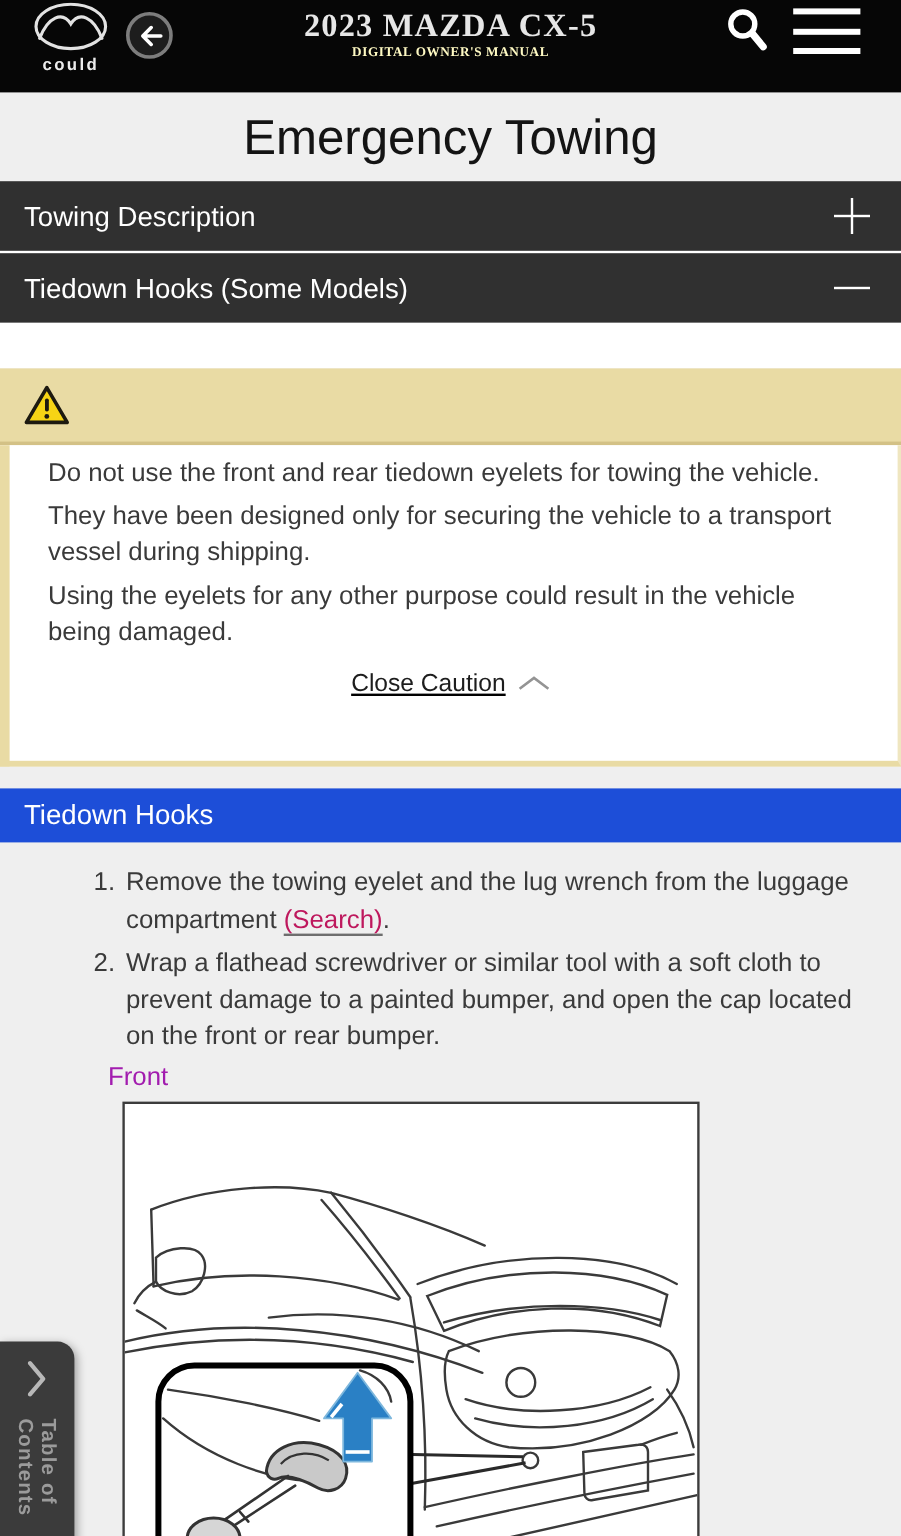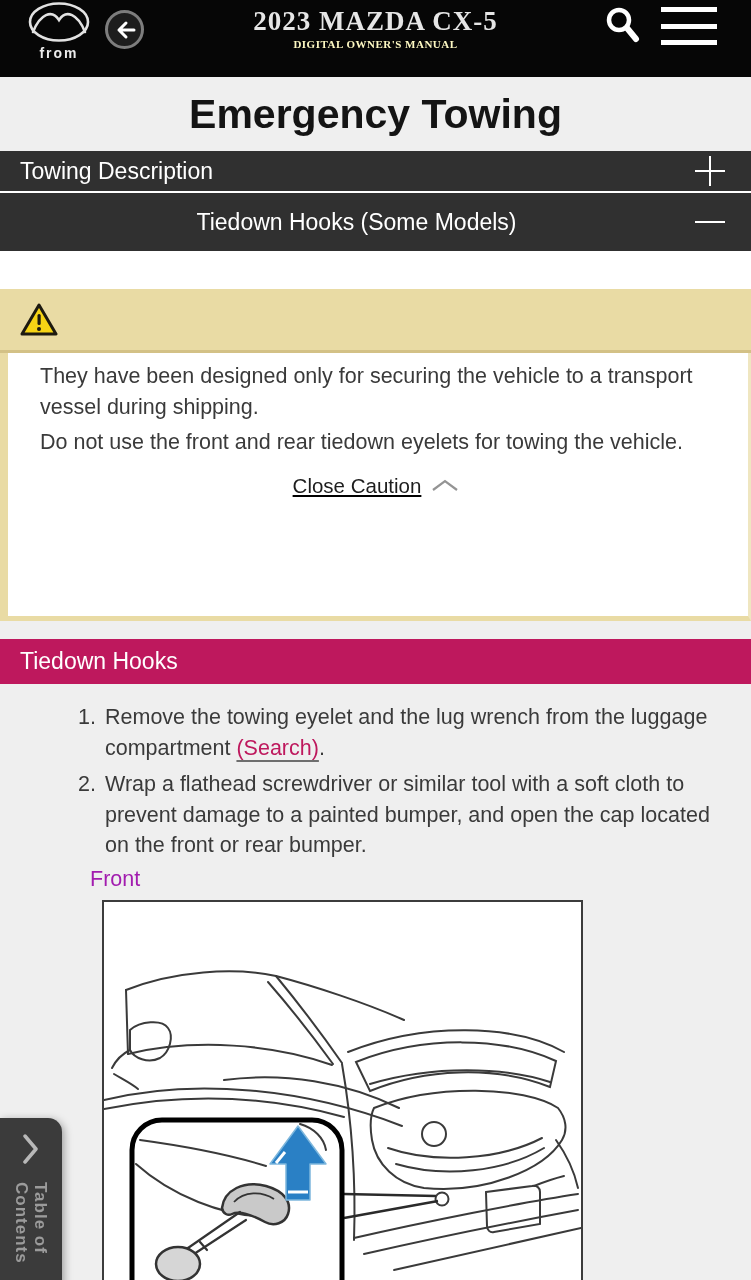--- a/index.html
+++ b/index.html
@@ -19,49 +19,49 @@
             font-family:"Liberation Serif", serif; }
   .titles .t1 { font-size:27px; font-weight:bold; letter-spacing:1px; }
   .titles .t2 { font-size:11px; font-weight:bold; letter-spacing:0.5px; margin-top:1px; color:#fef9c3; }
   .search-btn { position:absolute; left:601px; top:3px; width:42px; height:42px; }
   .menu-btn { position:absolute; left:661px; top:7px; width:56px; height:38px;
               display:flex; flex-direction:column; justify-content:space-between; }
   .menu-btn span { display:block; height:5px; background:#fff; }
 
   
   .title-band { height:74px; background:#efefef; display:flex; align-items:center; justify-content:center; }
-  .title-band h1 { font-size:41px; font-weight:700; color:#141414; }
+  .title-band h1 { font-size:41px; font-weight:400; color:#141414; }
 
   
   .accordion { background:#fff; }
-  .acc-row { height:40px; background:#303030; color:#fff; display:flex; align-items:center;
+  .acc-row { height:58px; background:#303030; color:#fff; display:flex; align-items:center;
              padding:0 24px 0 20px; }
   .acc-row + .acc-row { margin-top:2px; }
-  .acc-row.expanded { height:58px;text-align:center; }
+  .acc-row.expanded { height:58px; }
   .acc-label { font-size:23px; flex:1; }
   .icon-plus, .icon-minus { position:relative; width:34px; height:34px; }
   .icon-plus::before, .icon-minus::before { content:""; position:absolute; left:2px; right:2px; top:16px;
              height:2px; background:#fff; }
   .icon-plus::after { content:""; position:absolute; top:2px; bottom:2px; left:16px; width:2px; background:#fff; }
 
   .white-strip { height:38px; background:#ffffff; }
 
   
   .caution-head { height:64px; background:#e9dba4; border-bottom:3px solid #d3c186;
                   display:flex; align-items:center; padding-left:20px; }
   .caution-title { font-size:27px; font-weight:bold; color:#352d1c; letter-spacing:0.5px; }
   .caution-body { background:#fff; border-left:8px solid #e9dba4; border-right:3px solid #efe6c0;
                   border-bottom:5px solid #e9dba4; padding:8px 36px 0 32px; height:268px; }
   .caution-body p { font-size:21.5px; line-height:30.5px; color:#3a3a3a; margin-bottom:5px; }
   .close-row { display:flex; align-items:center; justify-content:center; gap:10px; margin-top:16px;text-decoration:underline; }
   .close-label { font-size:20.5px; color:#1d1d1d; }
 
   
   .content { background:#efefef; padding-top:18px; }
-  .section-bar { height:45px; background:#be185d; display:flex; align-items:center; padding-left:20px; }
+  .section-bar { height:45px; background:#1d4ed8; display:flex; align-items:center; padding-left:20px; }
   .section-bar h2 { color:#fff; font-size:23px; font-weight:400; }
   .steps { margin:18px 30px 0 78px; }
   .step { display:flex; margin-bottom:6px; }
   .step-num { width:27px; flex:0 0 27px; font-size:21.5px; line-height:30.5px; color:#3a3a3a; }
   .step-text { font-size:21.5px; line-height:30.5px; color:#3a3a3a; }
   .inline-link { color:#be185d; text-decoration:underline; text-decoration-color:#6e6e6e;
                  text-decoration-thickness:2px; text-underline-offset:5px; cursor:pointer; }
   .figure-label { margin:4px 0 8px 90px; font-size:21.5px; color:#a21caf; }
   .figure-box { margin-left:102px; width:481px; height:400px; background:#fff; border:2px solid #3c3c3c; }
   .figure-box svg { display:block; }
@@ -78,21 +78,21 @@
 <body>
 
 <div class="page">
 
   <div class="app-header">
     <div class="brand">
       <svg width="64" height="42" viewBox="0 0 64 42">
         <ellipse cx="32" cy="20" rx="29" ry="18.5" fill="none" stroke="#e2e2e2" stroke-width="2.6"></ellipse>
         <path d="M6,30 C13,12 25,7 32,18 C39,7 51,12 58,30" fill="none" stroke="#e2e2e2" stroke-width="2.6" stroke-linecap="round"></path>
       </svg>
-      <div class="wordmark">from</div>
+      <div class="wordmark">could</div>
     </div>
     <div class="back-btn">
       <svg width="24" height="24" viewBox="0 0 24 24">
         <path d="M13,5 L6,12 L13,19 M6,12 H21" fill="none" stroke="#fff" stroke-width="3" stroke-linecap="round" stroke-linejoin="round"></path>
       </svg>
     </div>
     <div class="titles">
       <div class="t1">2023 MAZDA CX-5</div>
       <div class="t2">DIGITAL OWNER'S MANUAL</div>
     </div>
@@ -127,22 +127,23 @@
   <div class="white-strip"></div>
 
   <div class="caution-head">
     <svg width="38" height="34" viewBox="0 0 38 34" style="margin-right:5px;">
       <path d="M19,2 L36,31 L2,31 Z" fill="#f6d415" stroke="#1d1a10" stroke-width="3" stroke-linejoin="round"></path>
       <rect x="17.5" y="11" width="3.2" height="11" rx="1.5" fill="#1d1a10"></rect>
       <circle cx="19" cy="26" r="2" fill="#1d1a10"></circle>
     </svg>
   </div>
   <div class="caution-body">
+    <p>Do not use the front and rear tiedown eyelets for towing the vehicle.</p>
     <p>They have been designed only for securing the vehicle to a transport vessel during shipping.</p>
-    <p>Do not use the front and rear tiedown eyelets for towing the vehicle.</p>
+    <p>Using the eyelets for any other purpose could result in the vehicle being damaged.</p>
     <div class="close-row">
       <span class="close-label">Close Caution</span>
       <svg width="28" height="13" viewBox="0 0 28 13">
         <polyline points="2,11 14,2 26,11" fill="none" stroke="#949494" stroke-width="2.2"></polyline>
       </svg>
     </div>
   </div>
 
   <div class="content">
     <div class="section-bar">

